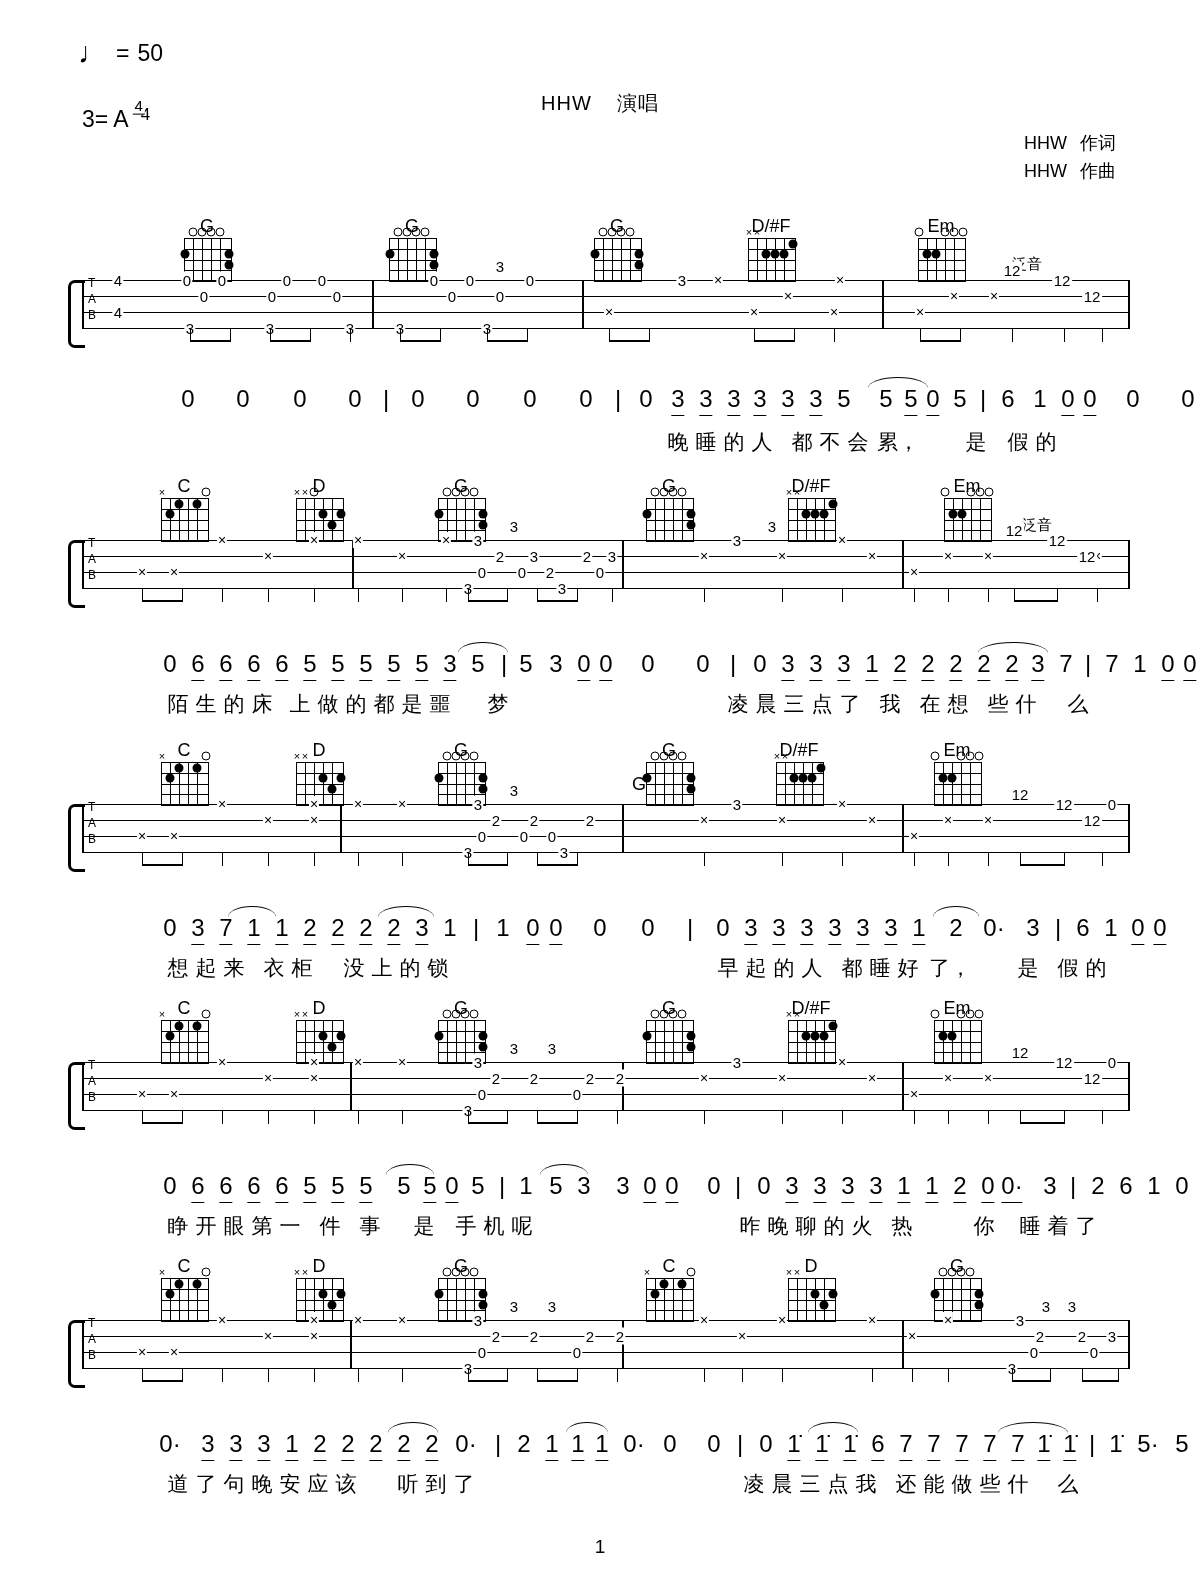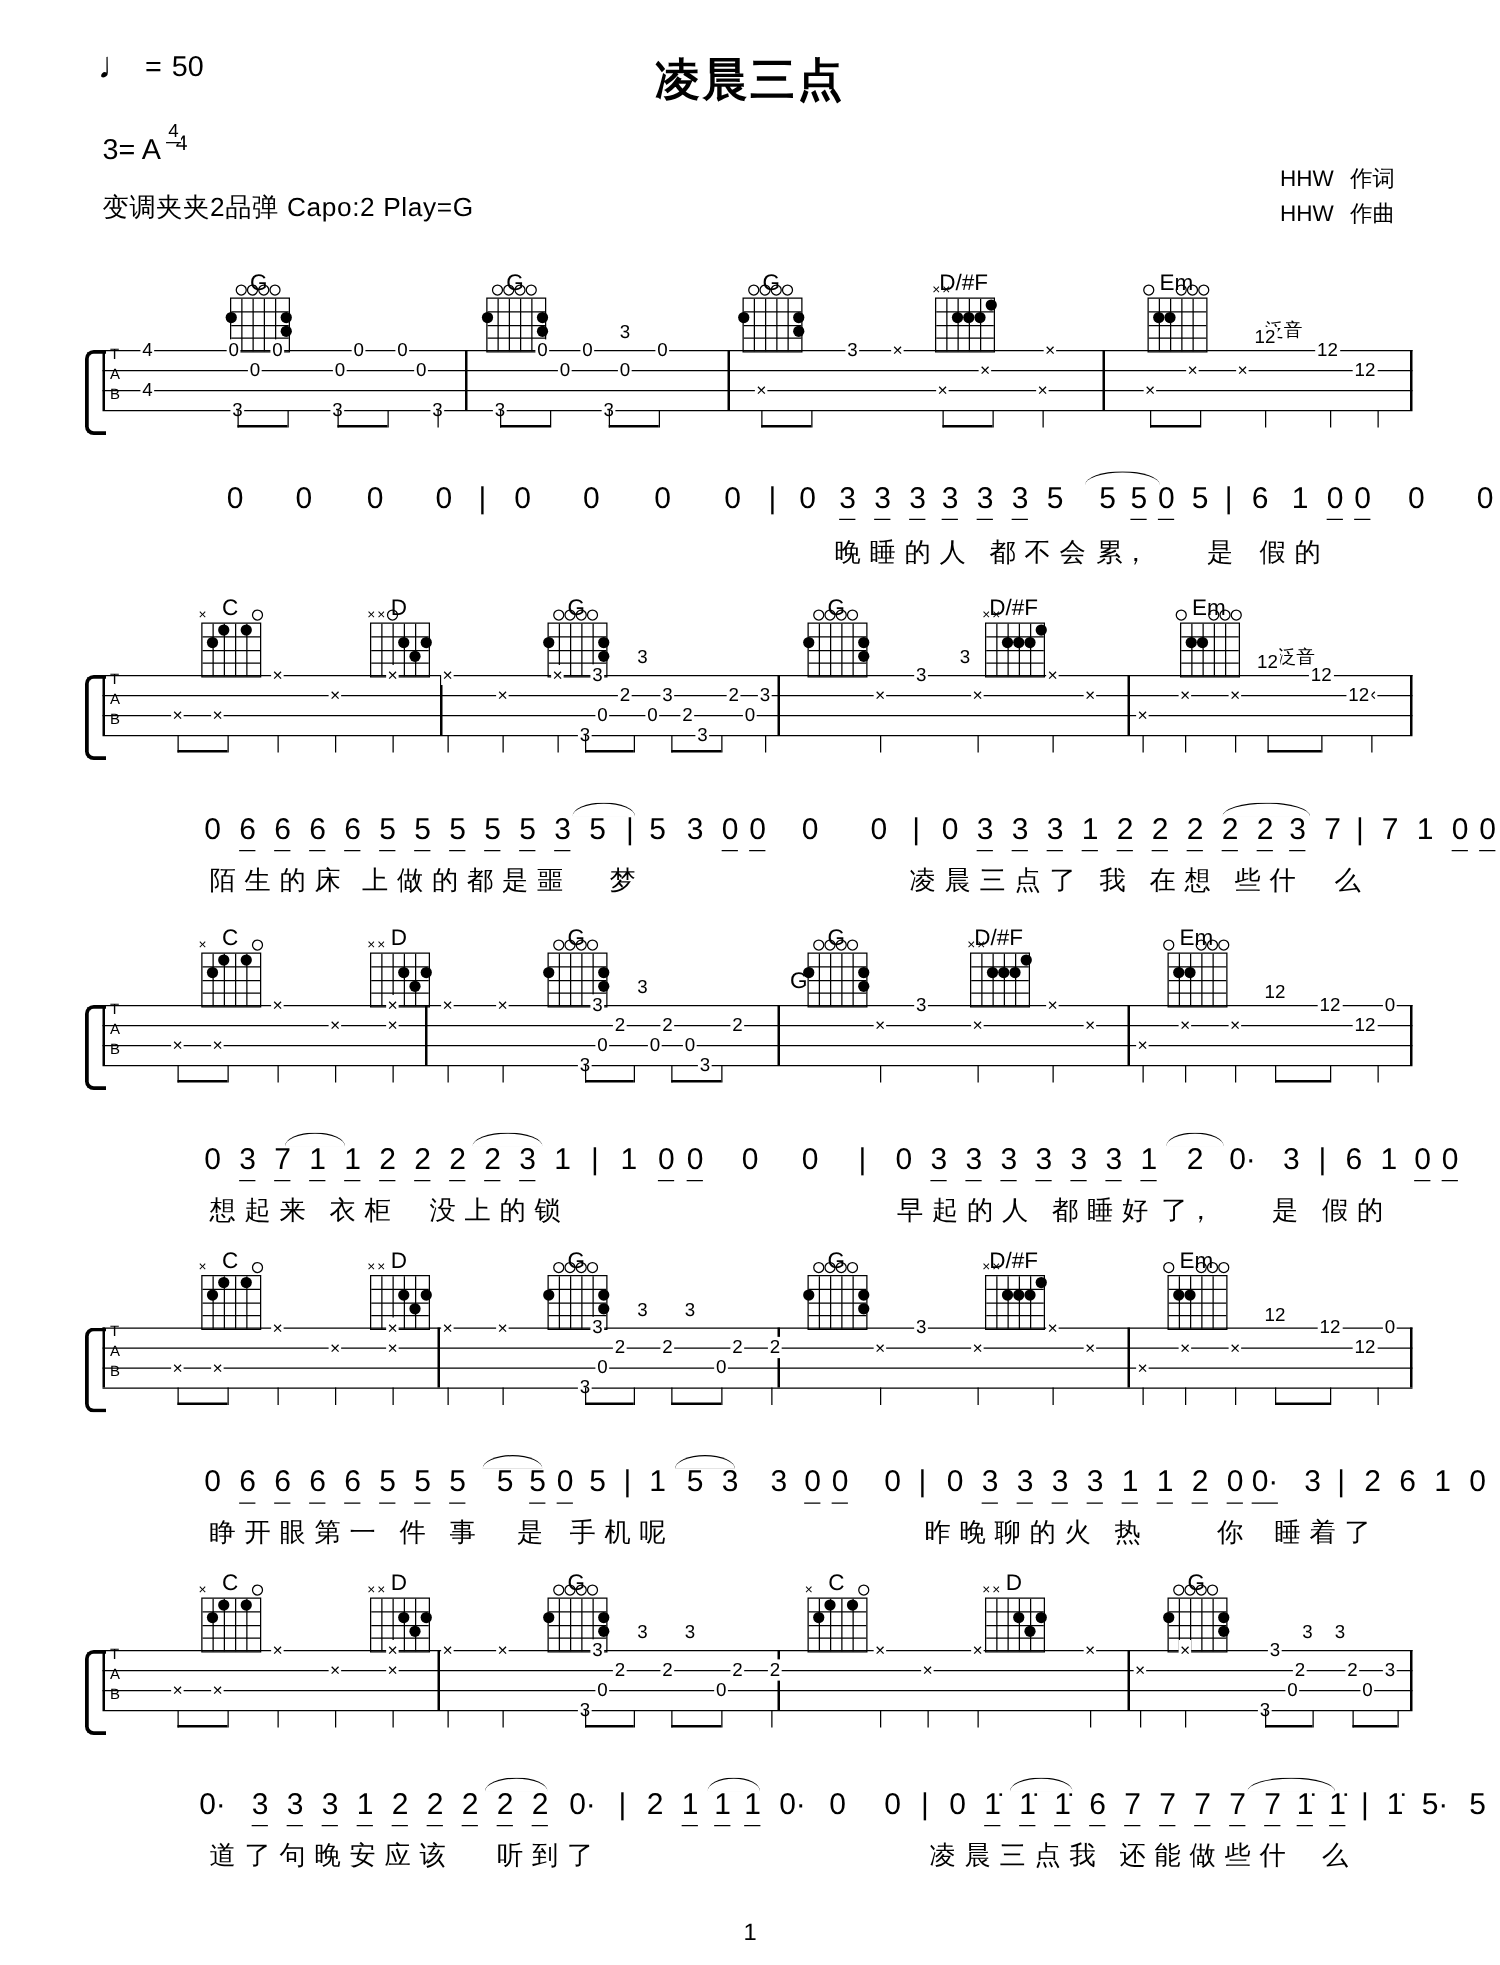--- a/index.html
+++ b/index.html
@@ -71,23 +71,26 @@
   </div>
 
   <div class="keysig">
     <span>3= A</span>
     <span class="frac">
       <span class="num">4</span>
       <span class="den">4</span>
     </span>
   </div>
 
-  <div class="capo">变调夹夹2品弹  Capo:2  Play=G</div>
-
-  <div class="title">凌晨三点</div>
+
+  <div class="subtitle">
+    <span>HHW</span>
+    <span style="display:inline-block;width:12px"></span>
+    <span>演唱</span>
+  </div>
 
   <div class="credits">
     <div>
       <span class="who">HHW</span><span>作词</span>
     </div>
     <div>
       <span class="who">HHW</span><span>作曲</span>
     </div>
   </div>
 

